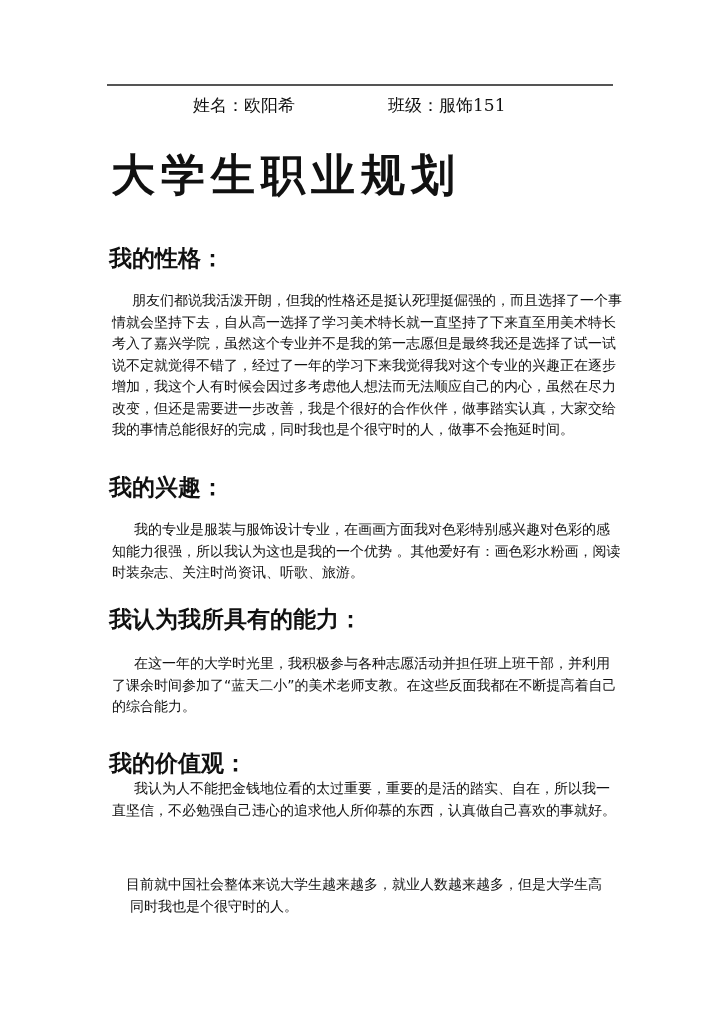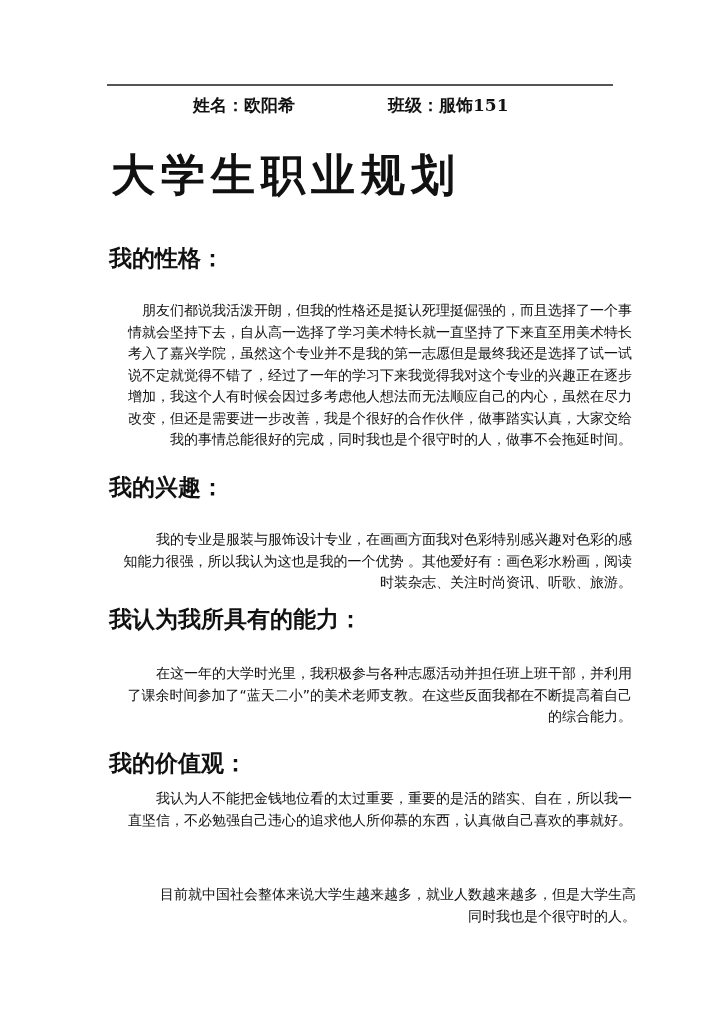--- a/index.html
+++ b/index.html
@@ -6,36 +6,36 @@
     body {
       width: 720px; height: 1017px; position: relative; overflow: hidden;
       font-family: "DejaVu Sans", sans-serif; color: #111;
     }
     .rule {
       position: absolute; left: 107px; top: 84px; width: 506px; height: 0;
       border-top: 2px solid #555;
     }
     .meta {
       position: absolute; top: 94px; left: 0; width: 580px; height: 24px;
-      font-family: "DejaVu Serif", serif; font-weight: bold; font-size: 17px;
+      font-family: "DejaVu Serif", serif; font-weight: normal; font-size: 17px;
     }
     .meta .name { position: absolute; left: 193px; top: 0; }
     .meta .cls { position: absolute; left: 388px; top: 0; }
     .title {
       position: absolute; top: 146px; left: 0; width: 572px; text-align: center;
       font-family: "DejaVu Serif", serif; font-weight: bold; font-size: 44px;
       letter-spacing: 6px;
     }
     .h {
       position: absolute; left: 109px;
       font-family: Liberation Sans, sans-serif; font-weight: bold; font-size: 23px;
     }
     .p {
       position: absolute; left: 110px; width: 510px;
-      font-size: 14px; line-height: 21.5px; margin: 12px; text-align: right;
+      font-size: 14px; line-height: 21.5px; margin: 2px;
     }
     .p .indent { display: inline-block; width: 20px; }
     .p2 .indent { width: 22px; }
   </style>
 </head>
 <body>
 
 <div class="rule"></div>
 
 <div class="meta">

